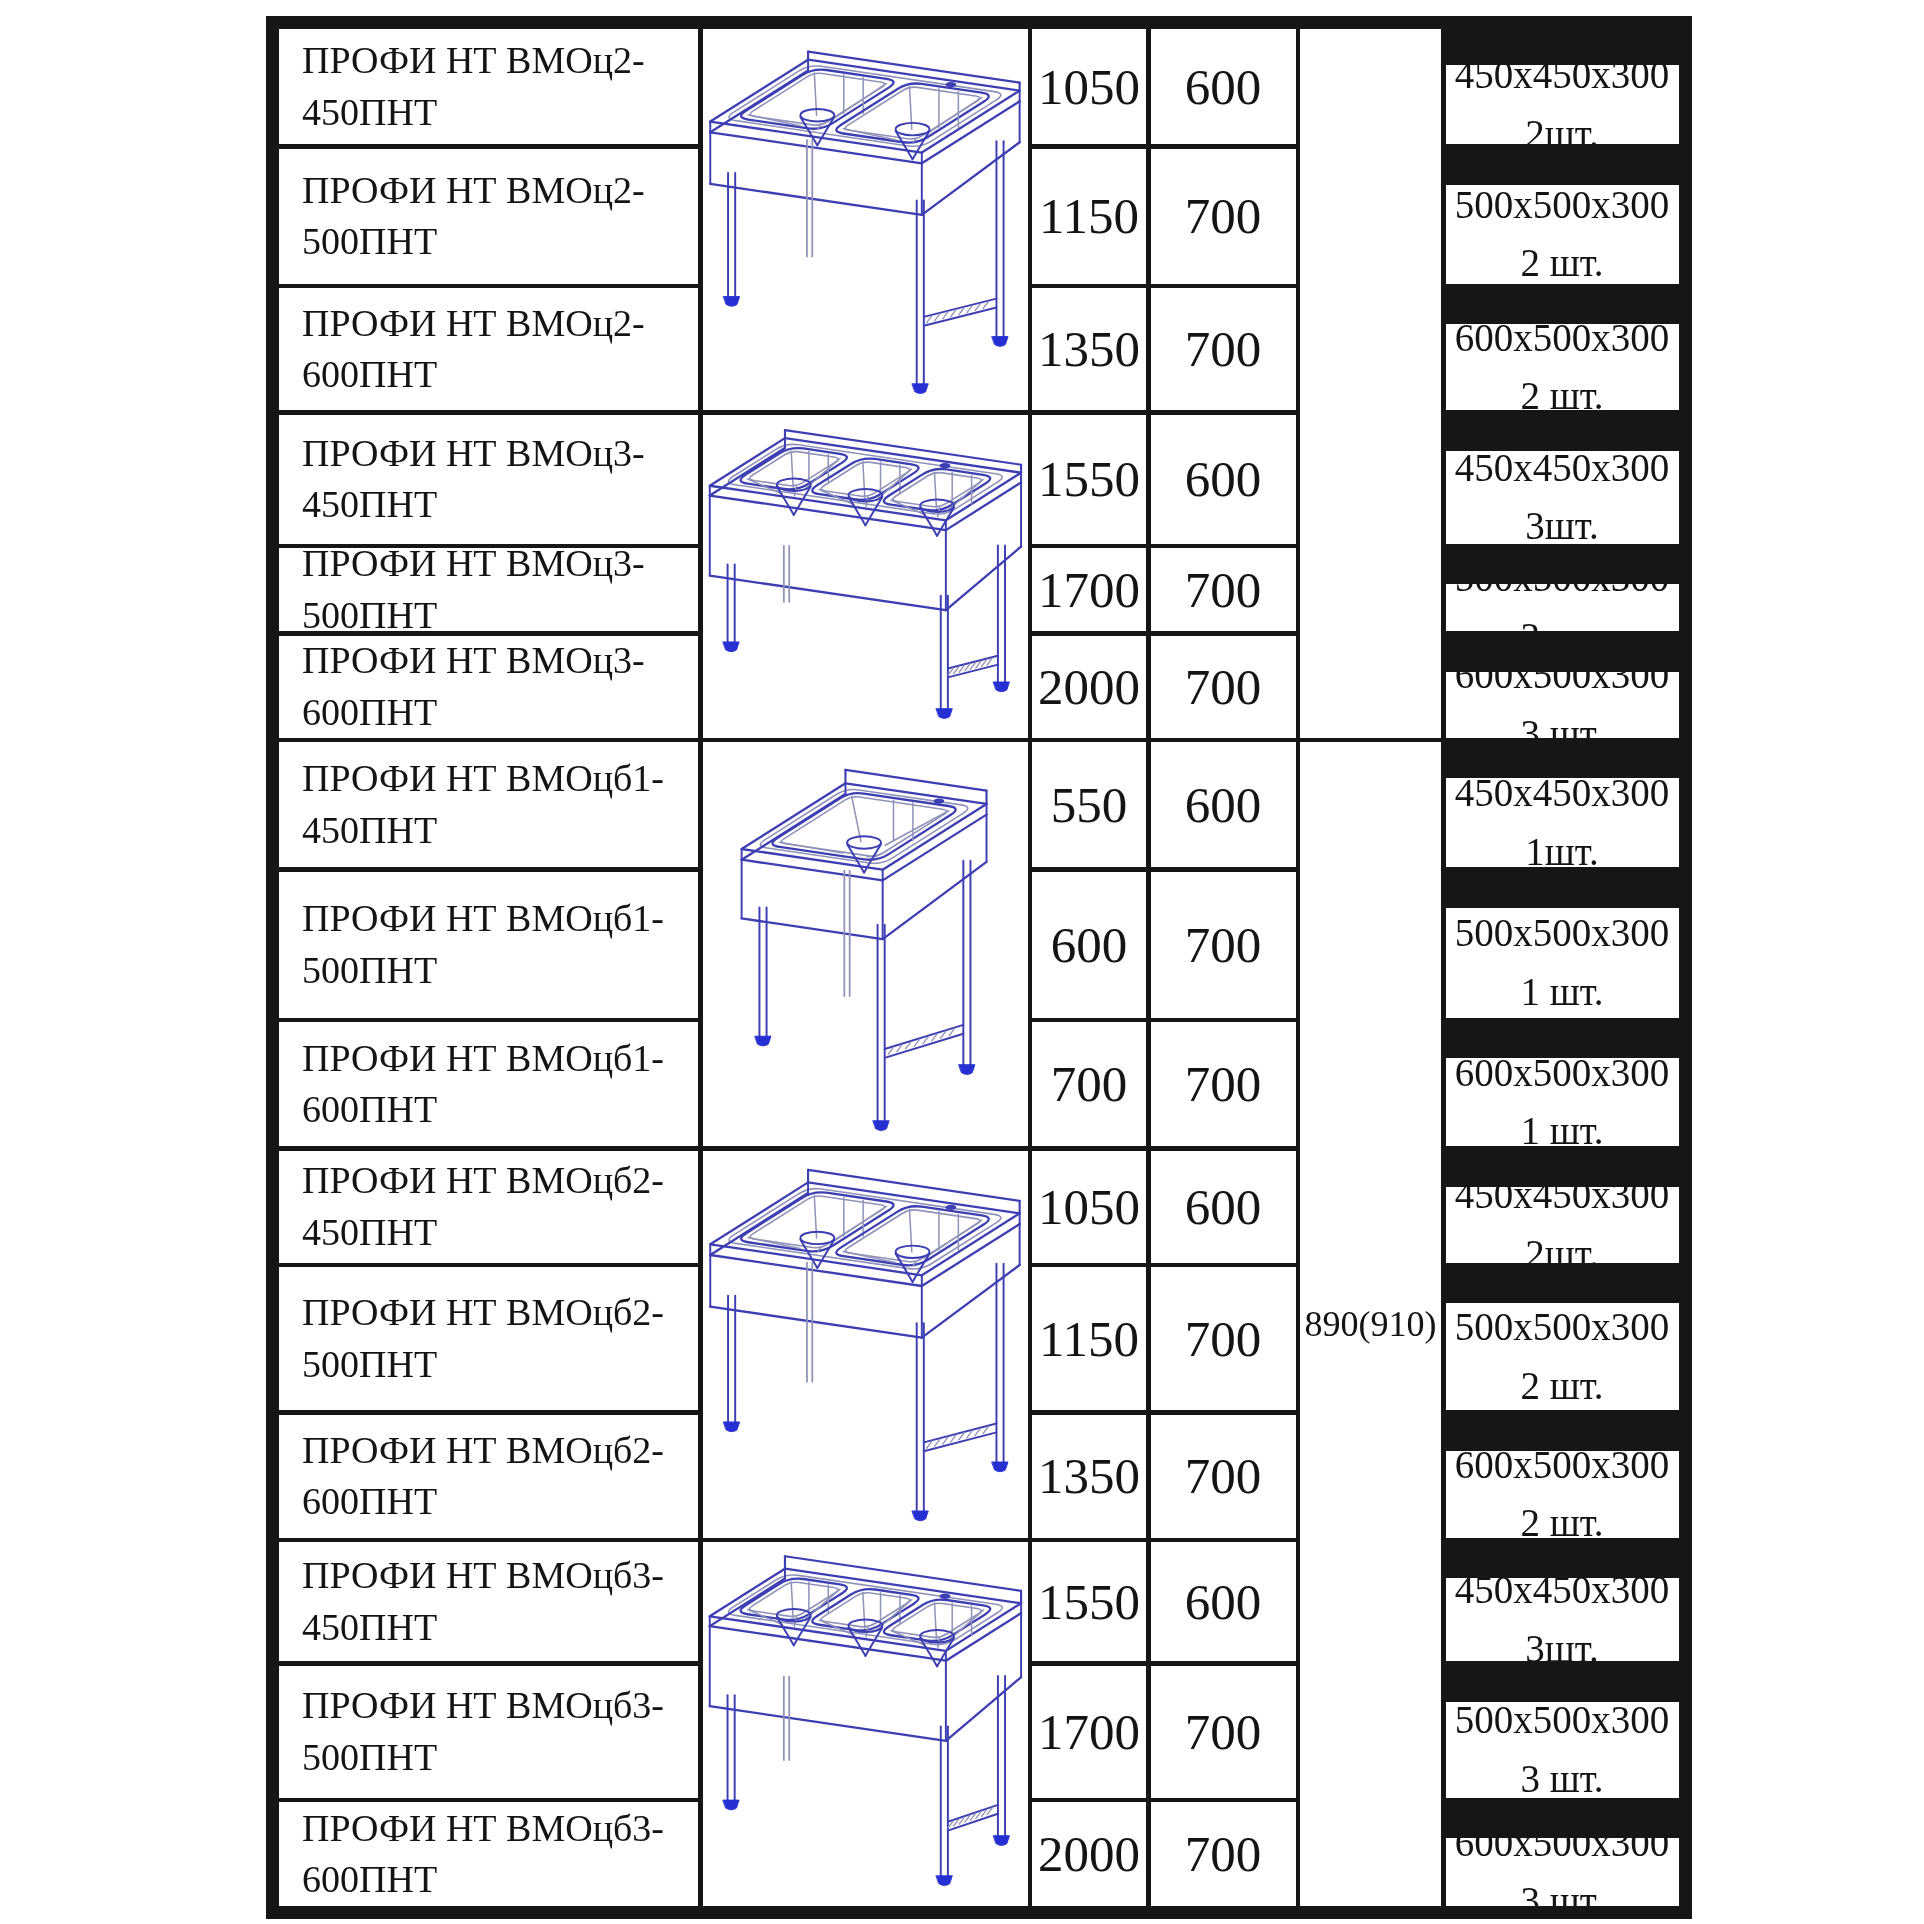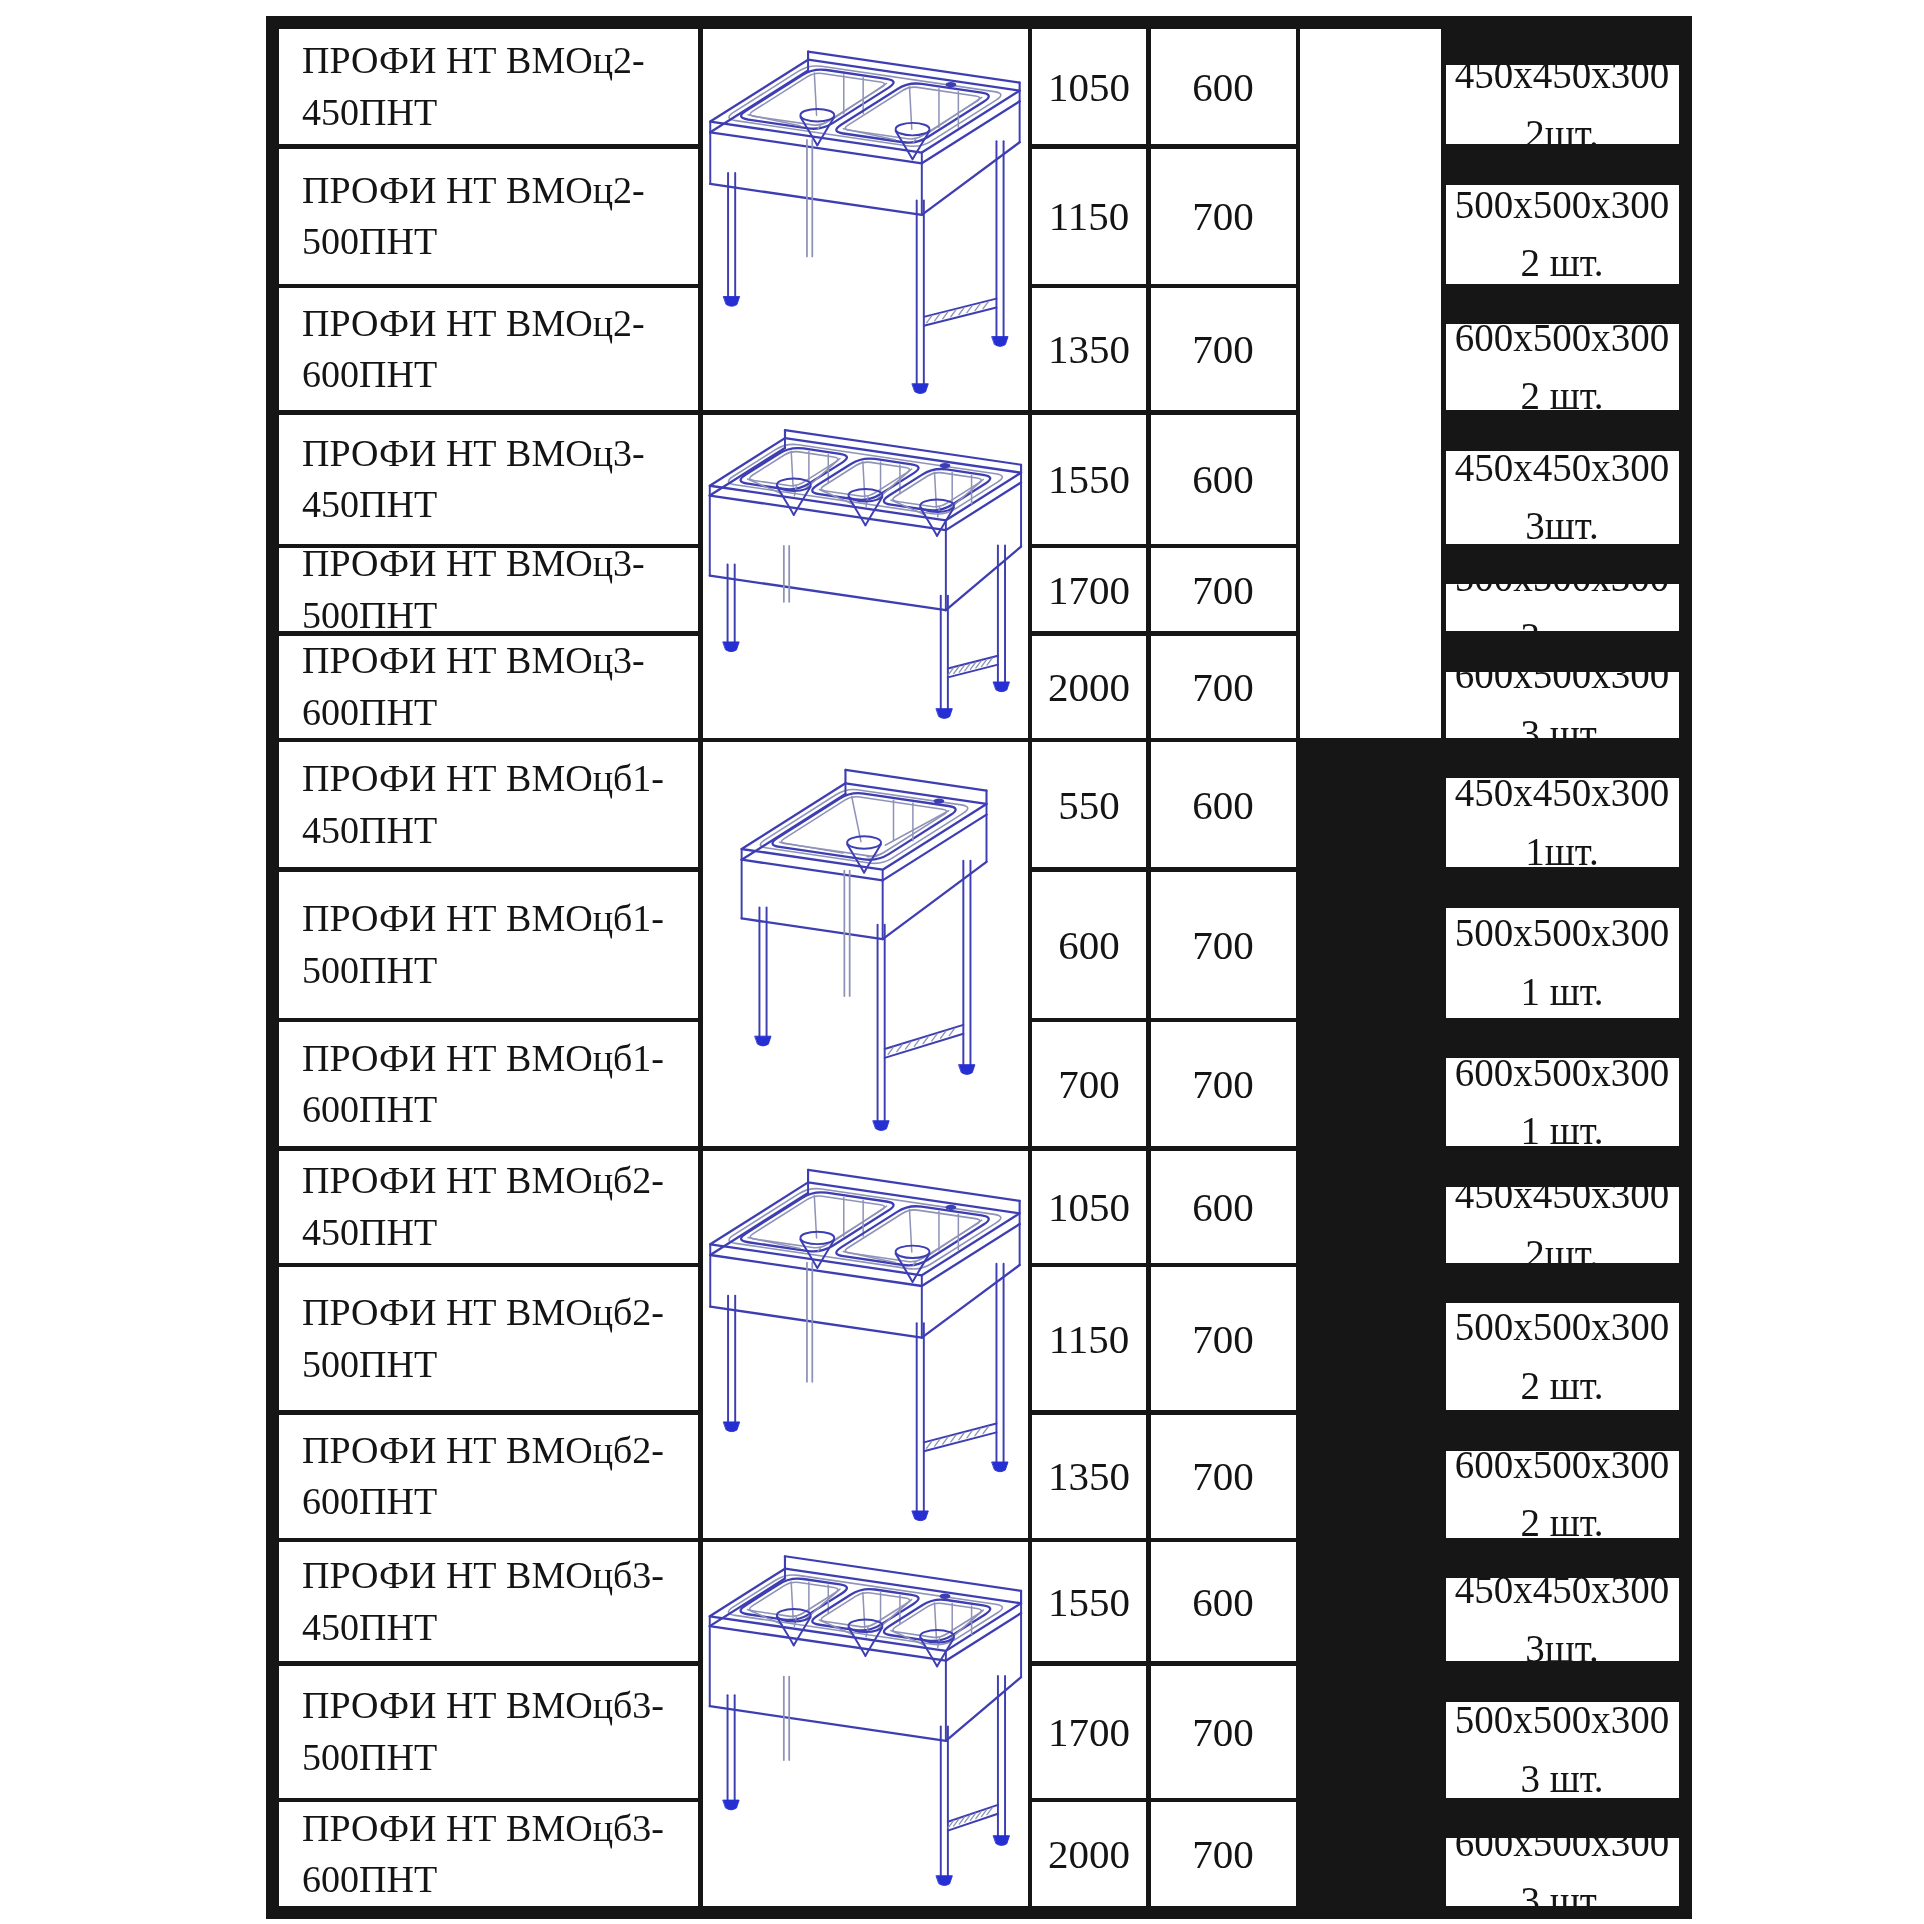--- a/index.html
+++ b/index.html
@@ -5,21 +5,21 @@
   html,body{margin:0;padding:0;background:#ffffff;}
   body{width:1925px;height:1925px;position:relative;
        font-family:"Liberation Serif","DejaVu Serif",serif;color:#141414;}
   .tbl{position:absolute;left:266px;top:16px;display:grid;
        grid-template-columns:419px 325px 114px 145px 141px 233px;
        grid-template-rows:115px 135px 122px 129px 83px 102px 125px 146px 124px 112px 143px 123px 119px 132px 104px;
        gap:4.5px;padding:13px;background:#161616;}
   .c{background:#ffffff;display:flex;align-items:center;justify-content:center;overflow:hidden;}
   .name{flex-direction:column;align-items:flex-start;justify-content:center;
         padding-left:23px;font-size:38px;line-height:1.35;white-space:nowrap;}
-  .num{font-size:41px;}
+  .num{font-size:51px;}
   .bowl{flex-direction:column;font-size:39px;line-height:1.5;text-align:center;margin-top:36px;}
   .hcell{font-size:36px;}
   .img{padding:0;}
   .img svg{display:block;}
 </style>
 </head>
 <body>
 
 <div class="tbl">
 
@@ -436,20 +436,21 @@
   <div class="c num" style="grid-area:8/4">700</div>
   <div class="c num" style="grid-area:9/4">700</div>
   <div class="c num" style="grid-area:10/4">600</div>
   <div class="c num" style="grid-area:11/4">700</div>
   <div class="c num" style="grid-area:12/4">700</div>
   <div class="c num" style="grid-area:13/4">600</div>
   <div class="c num" style="grid-area:14/4">700</div>
   <div class="c num" style="grid-area:15/4">700</div>
 
   <div class="c hcell" style="grid-row:1/span 6;grid-column:5"></div>
+  <div class="c hcell" style="grid-row:7/span 9;grid-column:5">890(910)</div>
 
   <div class="c bowl" style="grid-area:1/6">
       <span>450x450x300</span>
       <span>2шт.</span>
     </div>
   <div class="c bowl" style="grid-area:2/6">
       <span>500x500x300</span>
       <span>2 шт.</span>
     </div>
   <div class="c bowl" style="grid-area:3/6">

